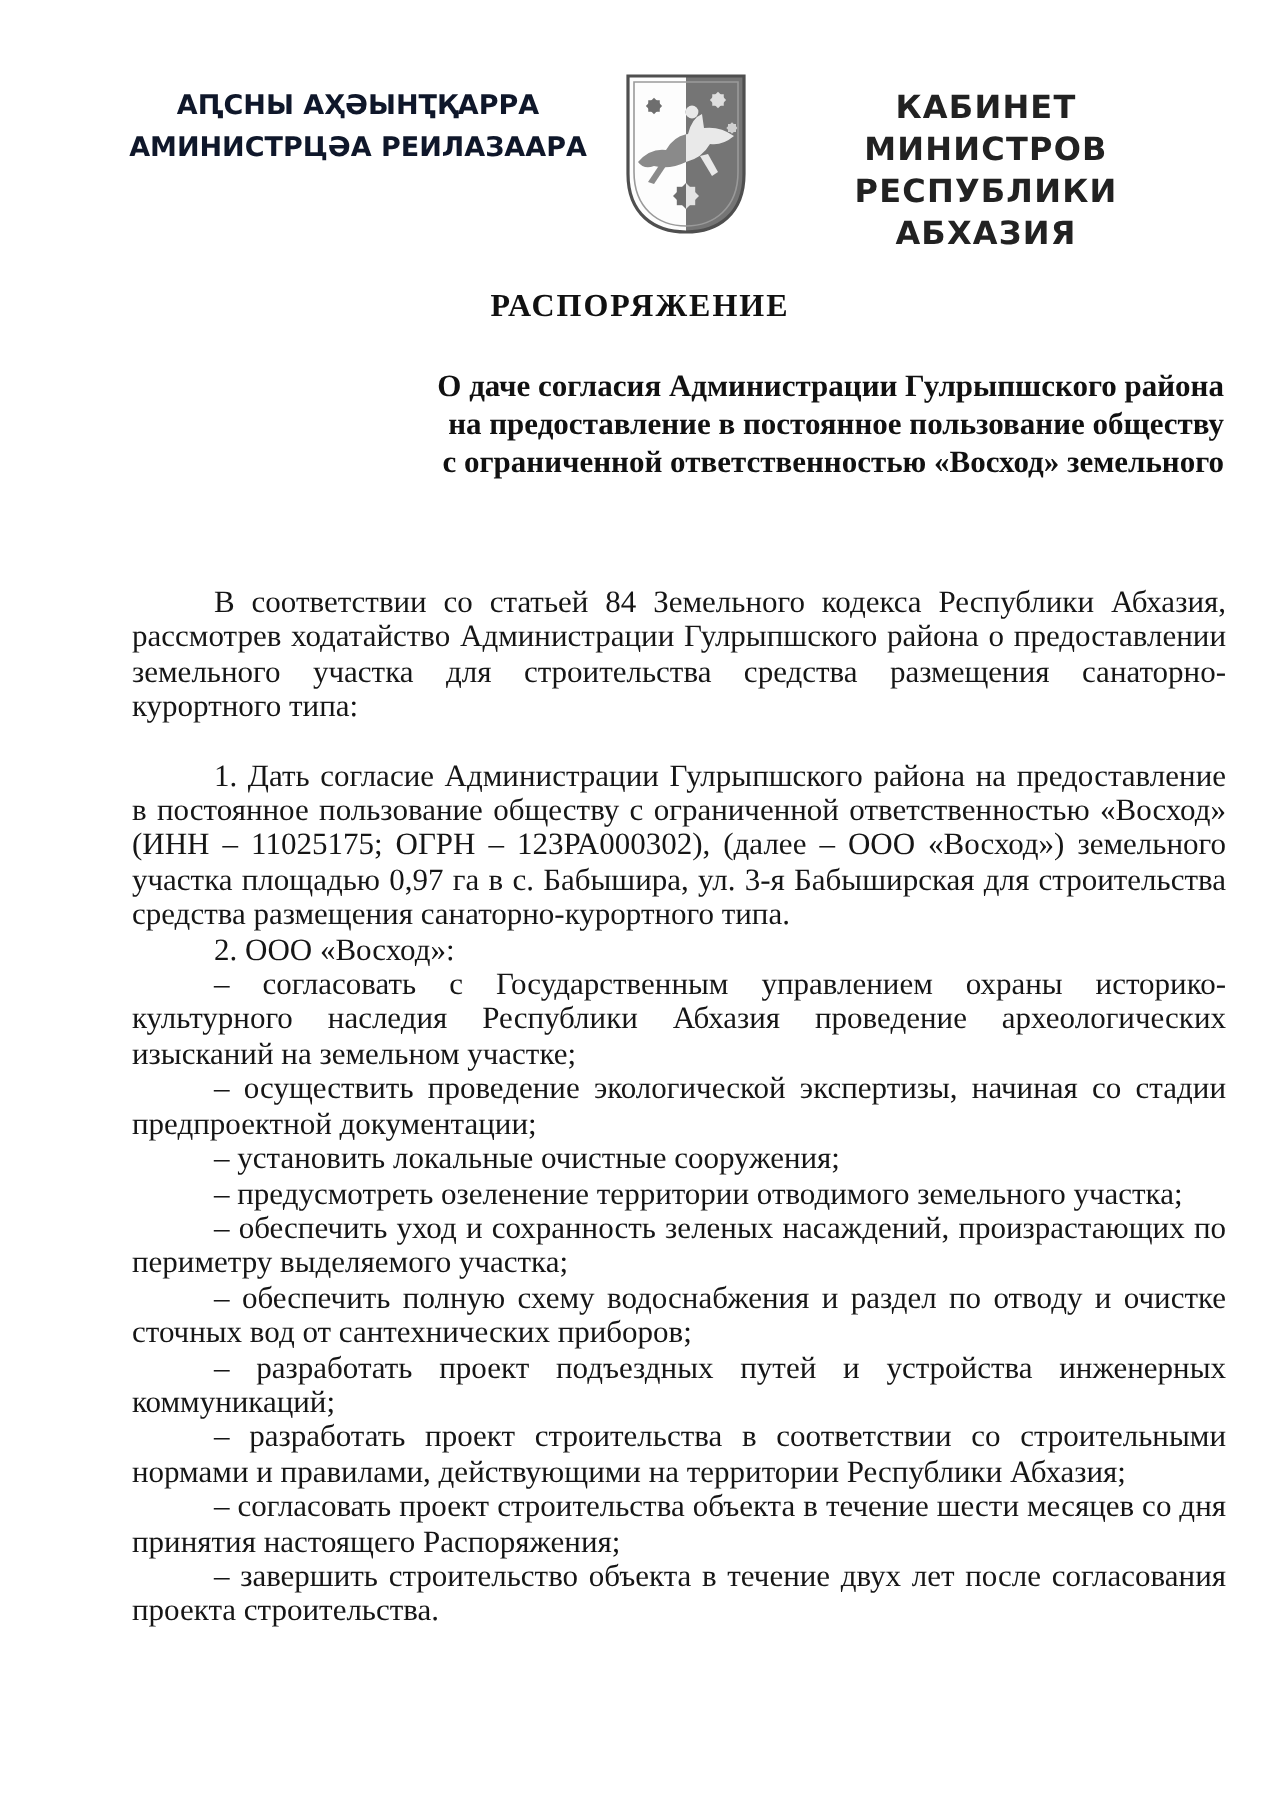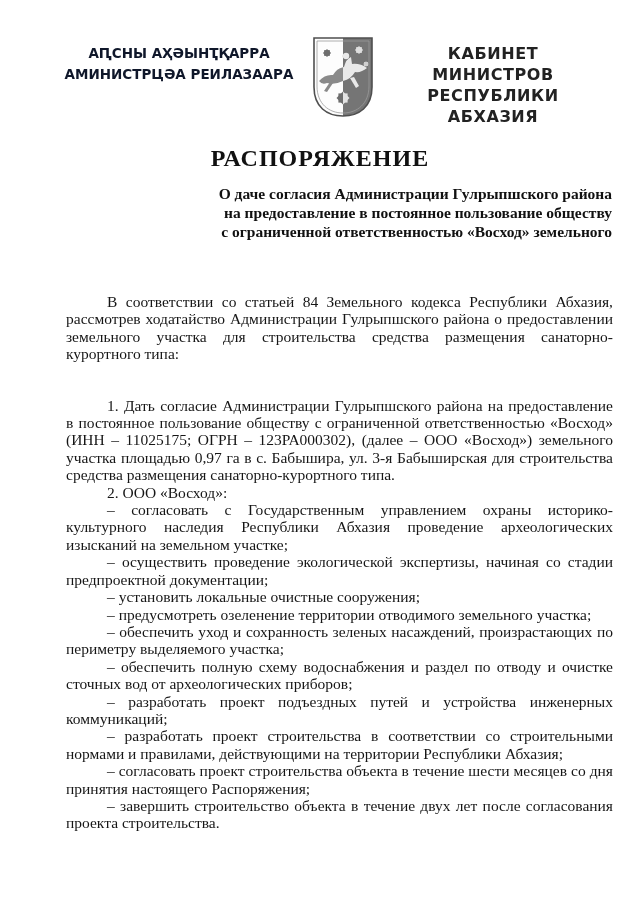--- a/index.html
+++ b/index.html
@@ -24,37 +24,37 @@
     position: absolute; left: 388px; top: 43px; width: 210px;
     font-family: "DejaVu Sans", "Liberation Sans", sans-serif;
     font-weight: bold; font-size: 16px; line-height: 21px;
     letter-spacing: 0.6px; text-align: center; color: #222;
   }
   .emblem { position: absolute; left: 310px; top: 34px; width: 66px; height: 86px; }
 
   
   .doc-title {
     position: absolute; left: 28px; top: 145px; width: 584px;
-    text-align: center; font-weight: bold; font-size: 24px;
+    text-align: center; font-weight: bold; font-size: 16px;
     letter-spacing: 1px; color: #111;
   }
   .doc-subject {
     position: absolute; left: 28px; top: 185px; width: 584px;
     text-align: right; font-weight: bold; font-size: 15.5px;
     line-height: 18.8px; color: #111;
   }
 
   
   .doc-body {
     position: absolute; left: 66px; top: 293px; width: 547px;
     font-size: 15.5px; line-height: 17.4px;
     text-align: justify; color: #161616;
   }
   .doc-body p { margin: 0; text-indent: 41px; }
-  .doc-body p.gap-after { margin-bottom: 34px; }
+  .doc-body p.gap-after { margin-bottom: 17px; }
 </style>
 </head>
 <body>
 
 <div class="page">
 
   <div class="hdr-left">
     <div>АԤСНЫ АҲӘЫНҬҚАРРА</div>
     <div>АМИНИСТРЦӘА РЕИЛАЗААРА</div>
   </div>
@@ -124,20 +124,20 @@
 
   <div class="doc-body">
     <p class="gap-after">В соответствии со статьей 84 Земельного кодекса Республики Абхазия, рассмотрев ходатайство Администрации Гулрыпшского района о предоставлении земельного участка для строительства средства размещения санаторно-курортного типа:</p>
     <p>1. Дать согласие Администрации Гулрыпшского района на предоставление в постоянное пользование обществу с ограниченной ответственностью «Восход» (ИНН – 11025175; ОГРН – 123РА000302), (далее – ООО «Восход») земельного участка площадью 0,97 га в с. Бабышира, ул. 3-я Бабыширская для строительства средства размещения санаторно-курортного типа.</p>
     <p>2. ООО «Восход»:</p>
     <p>– согласовать с Государственным управлением охраны историко-культурного наследия Республики Абхазия проведение археологических изысканий на земельном участке;</p>
     <p>– осуществить проведение экологической экспертизы, начиная со стадии предпроектной документации;</p>
     <p>– установить локальные очистные сооружения;</p>
     <p>– предусмотреть озеленение территории отводимого земельного участка;</p>
     <p>– обеспечить уход и сохранность зеленых насаждений, произрастающих по периметру выделяемого участка;</p>
-    <p>– обеспечить полную схему водоснабжения и раздел по отводу и очистке сточных вод от археологических приборов;</p>
+    <p>– обеспечить полную схему водоснабжения и раздел по отводу и очистке сточных вод от сантехнических приборов;</p>
     <p>– разработать проект подъездных путей и устройства инженерных коммуникаций;</p>
     <p>– разработать проект строительства в соответствии со строительными нормами и правилами, действующими на территории Республики Абхазия;</p>
     <p>– согласовать проект строительства объекта в течение шести месяцев со дня принятия настоящего Распоряжения;</p>
     <p>– завершить строительство объекта в течение двух лет после согласования проекта строительства.</p>
   </div>
 
 </div>
 
 </body></html>

